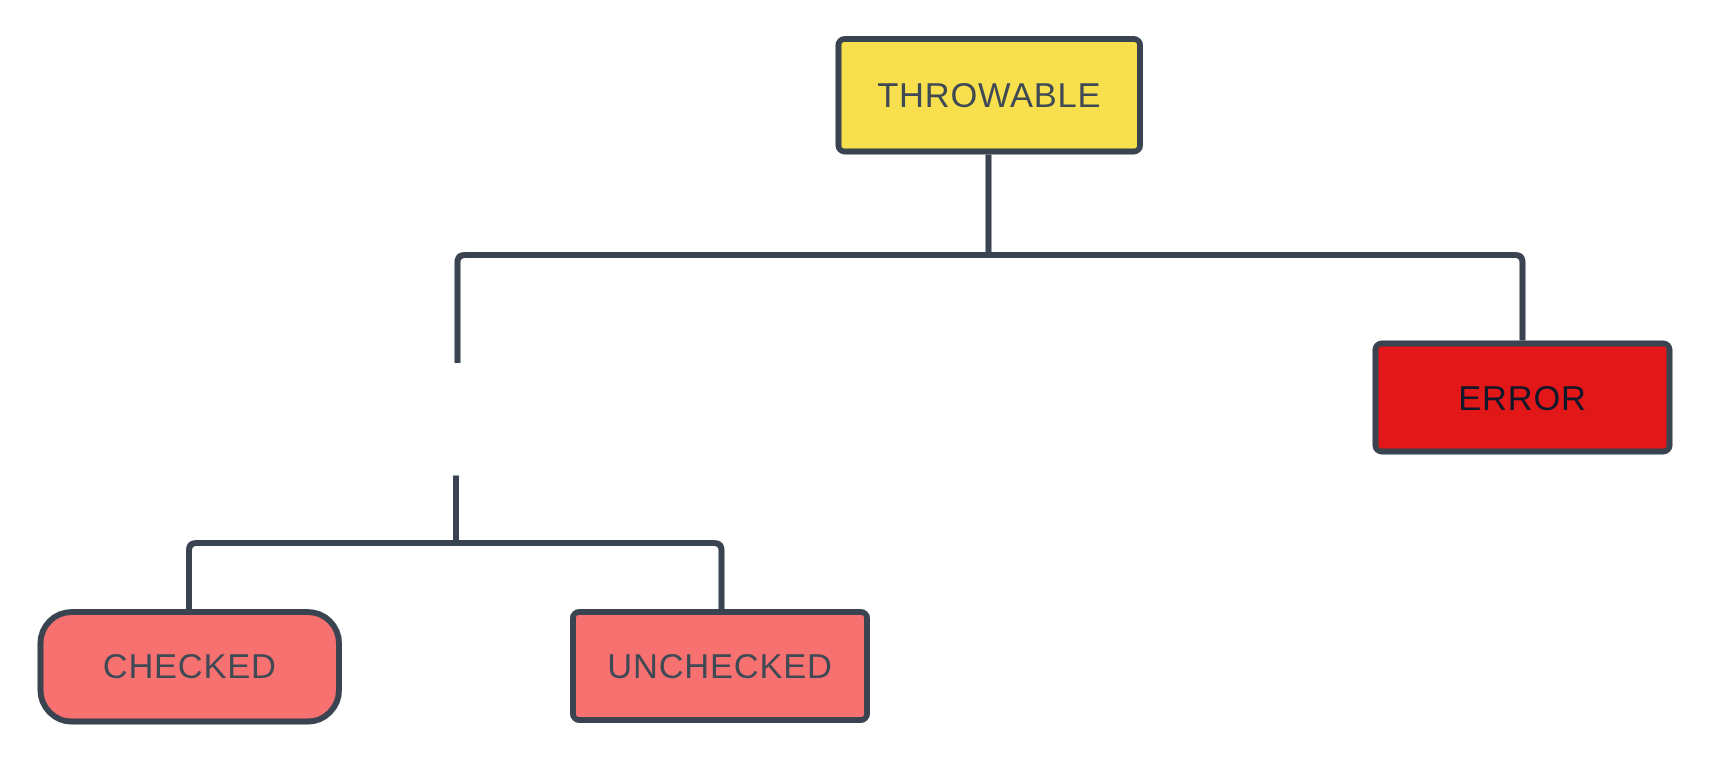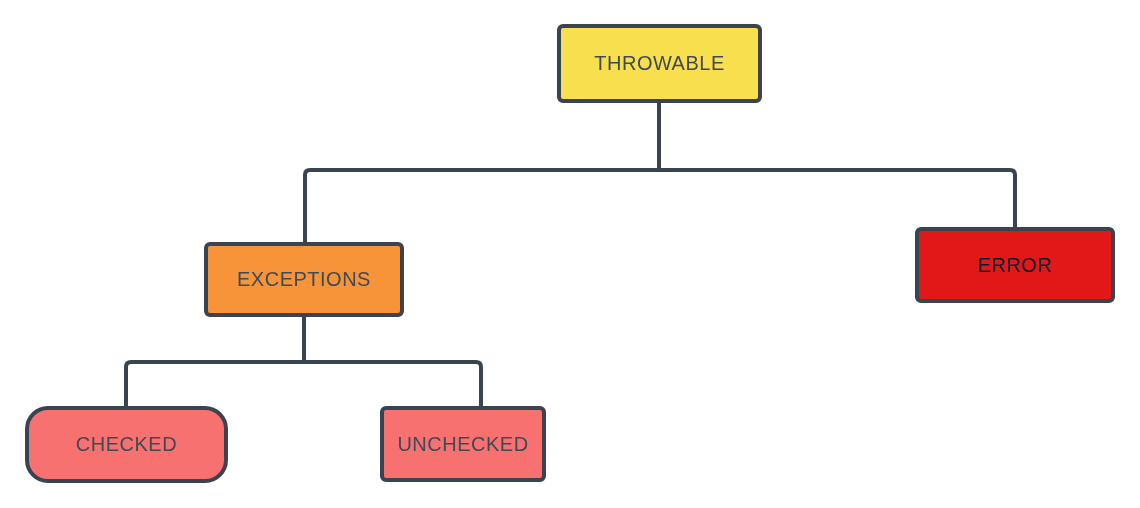--- a/index.html
+++ b/index.html
@@ -32,50 +32,47 @@
     stroke-linecap: butt;
   }
   .node {
     position: absolute;
     box-sizing: border-box;
     border: 4px solid #3a4450;
     border-radius: 6px;
     display: flex;
     align-items: center;
     justify-content: center;
-    font-size: 20px;
+    font-size: 23px;
     font-weight: 400;
     letter-spacing: 0.5px;
     white-space: nowrap;
   }
   .n-throwable  { left: 557px; top: 24px;  width: 205px; height: 79px; }
   .n-exceptions { left: 204px; top: 242px; width: 200px; height: 75px; }
   .n-error      { left: 915px; top: 227px; width: 200px; height: 76px; }
   .n-checked    { left: 25px;  top: 406px; width: 203px; height: 77px; }
-  .n-unchecked  { left: 380px; top: 406px; width: 166px; height: 76px; }
+  .n-unchecked  { left: 380px; top: 406px; width: 200px; height: 76px; }
 </style>
 </head>
 <body>
 
 <div class="canvas">
 
   <svg class="connectors" viewBox="0 0 1140 508" xmlns="http://www.w3.org/2000/svg">
     <path d="M 659 103 L 659 172" style="stroke: rgb(58, 68, 80);"></path>
     <path d="M 305 242 L 305 175 Q 305 170 310 170 L 1010 170 Q 1015 170 1015 175 L 1015 227" style="stroke: rgb(58, 68, 80);"></path>
     <path d="M 304 317 L 304 364" style="stroke: rgb(58, 68, 80);"></path>
     <path d="M 126 406 L 126 367 Q 126 362 131 362 L 476 362 Q 481 362 481 367 L 481 406" style="stroke: rgb(58, 68, 80);"></path>
   </svg>
 
   <div class="node n-throwable" style="background: rgb(248, 223, 77); border-color: rgb(58, 68, 80); color: rgb(63, 74, 85);">
     <span>THROWABLE</span>
   </div>
 
-  <div class="node n-exceptions" style="background: rgb(247, 148, 58); border-color: rgb(58, 68, 80); color: rgb(63, 74, 85);">
-    <span>EXCEPTIONS</span>
-  </div>
 
   <div class="node n-error" style="background: rgb(226, 23, 23); border-color: rgb(58, 68, 80); color: #0f172a;">
     <span>ERROR</span>
   </div>
 
   <div class="node n-checked" style="background: rgb(248, 113, 113); border-color: rgb(58, 68, 80); color: rgb(63, 74, 85); border-radius: 23px;">
     <span>CHECKED</span>
   </div>
 
   <div class="node n-unchecked" style="background: rgb(248, 113, 113); border-color: rgb(58, 68, 80); color: rgb(63, 74, 85);">

